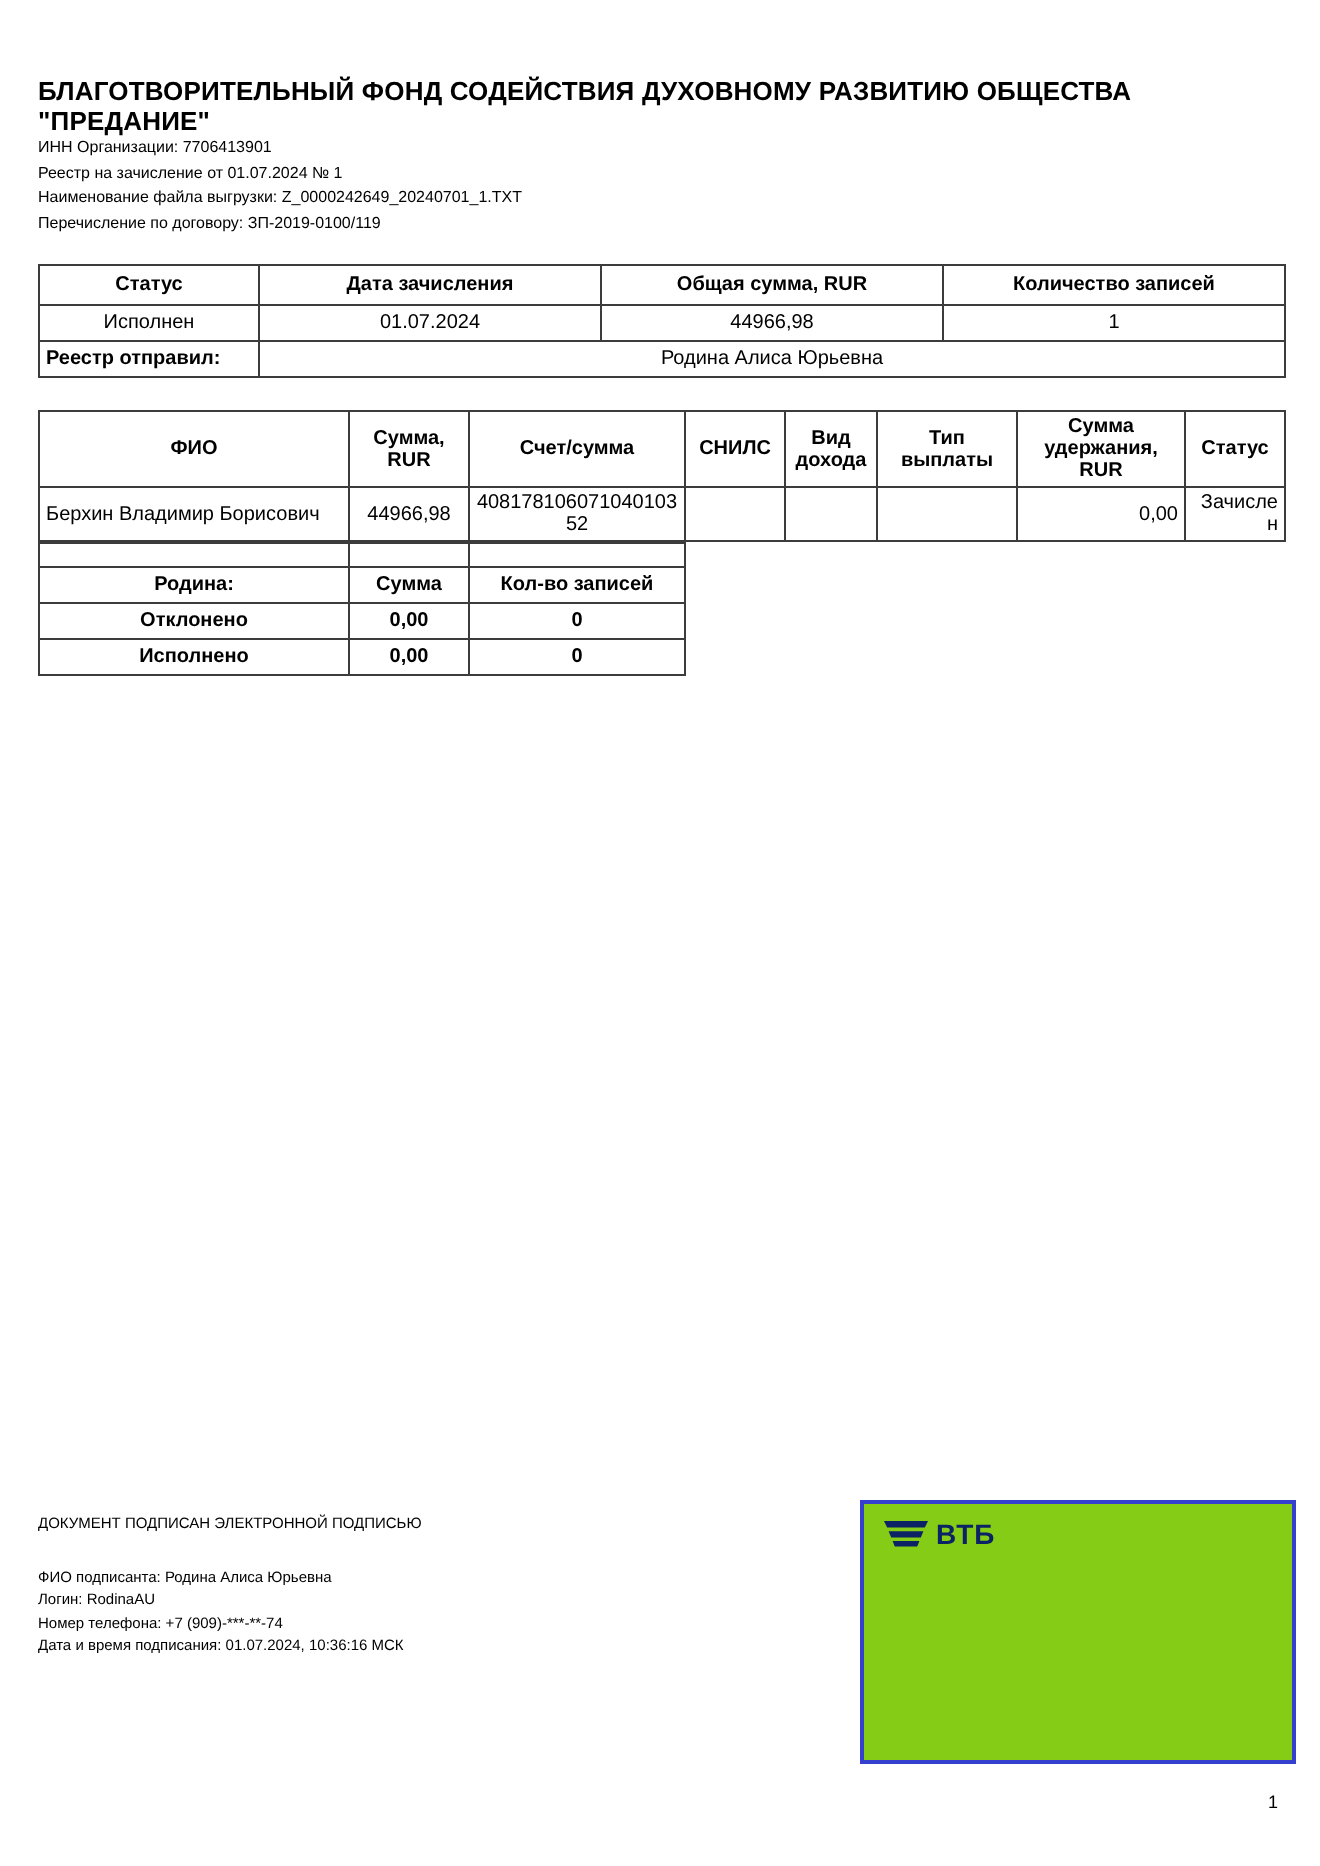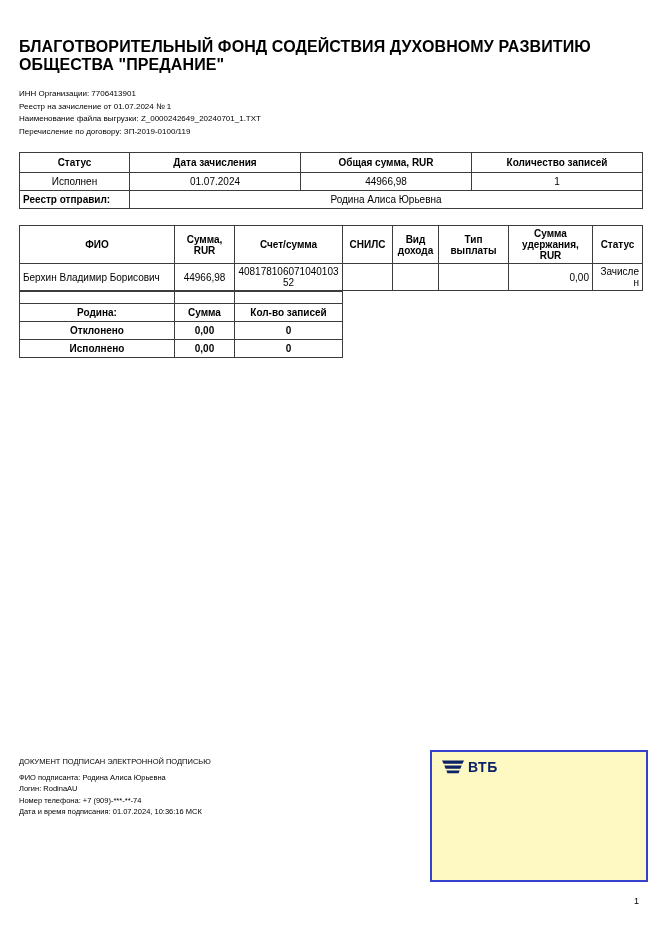--- a/index.html
+++ b/index.html
@@ -7,24 +7,24 @@
   body {
     width:660px; height:933px;
     position:relative;
     font-family:"Liberation Sans", sans-serif;
     color:#000;
     overflow:hidden;
   }
   .page { padding:38px 18px 0 19px; }
 
   .doc-title {
-    font-size:16px;
+    font-size:13px;
     font-weight:bold;
     letter-spacing:0.1px;
-    margin-bottom:14px;
+    margin-bottom:0;
   }
   .info-line {
     font-size:8px;
     line-height:12.5px;
   }
 
   table { border-collapse:collapse; table-layout:fixed; }
   td, th {
     border:1px solid #3c3c3c;
     font-size:10px;
@@ -51,28 +51,28 @@
   .totals { width:323px; }
   .totals td { height:18px; }
   .totals .spacer td { height:12px; padding:0; }
 
   .signature-block {
     position:absolute;
     left:19px; top:756px;
     font-size:7.5px;
     line-height:11.5px;
   }
-  .signature-title { margin-bottom:4px; }
+  .signature-title { margin-bottom:15px; }
 
   .stamp {
     position:absolute;
     left:430px; top:750px;
     width:218px; height:132px;
     border:2px solid var(--stamp-border, #3540cf);
-    background:#fef9c3;
+    background:#84cc16;
     padding:7px 6px 6px 10px;
   }
   .stamp-logo-row {
     display:flex;
     align-items:center;
     gap:4px;
     color:var(--logo-color, #0b2265);
     margin-bottom:4px;
   }
   .stamp-logo-text {

